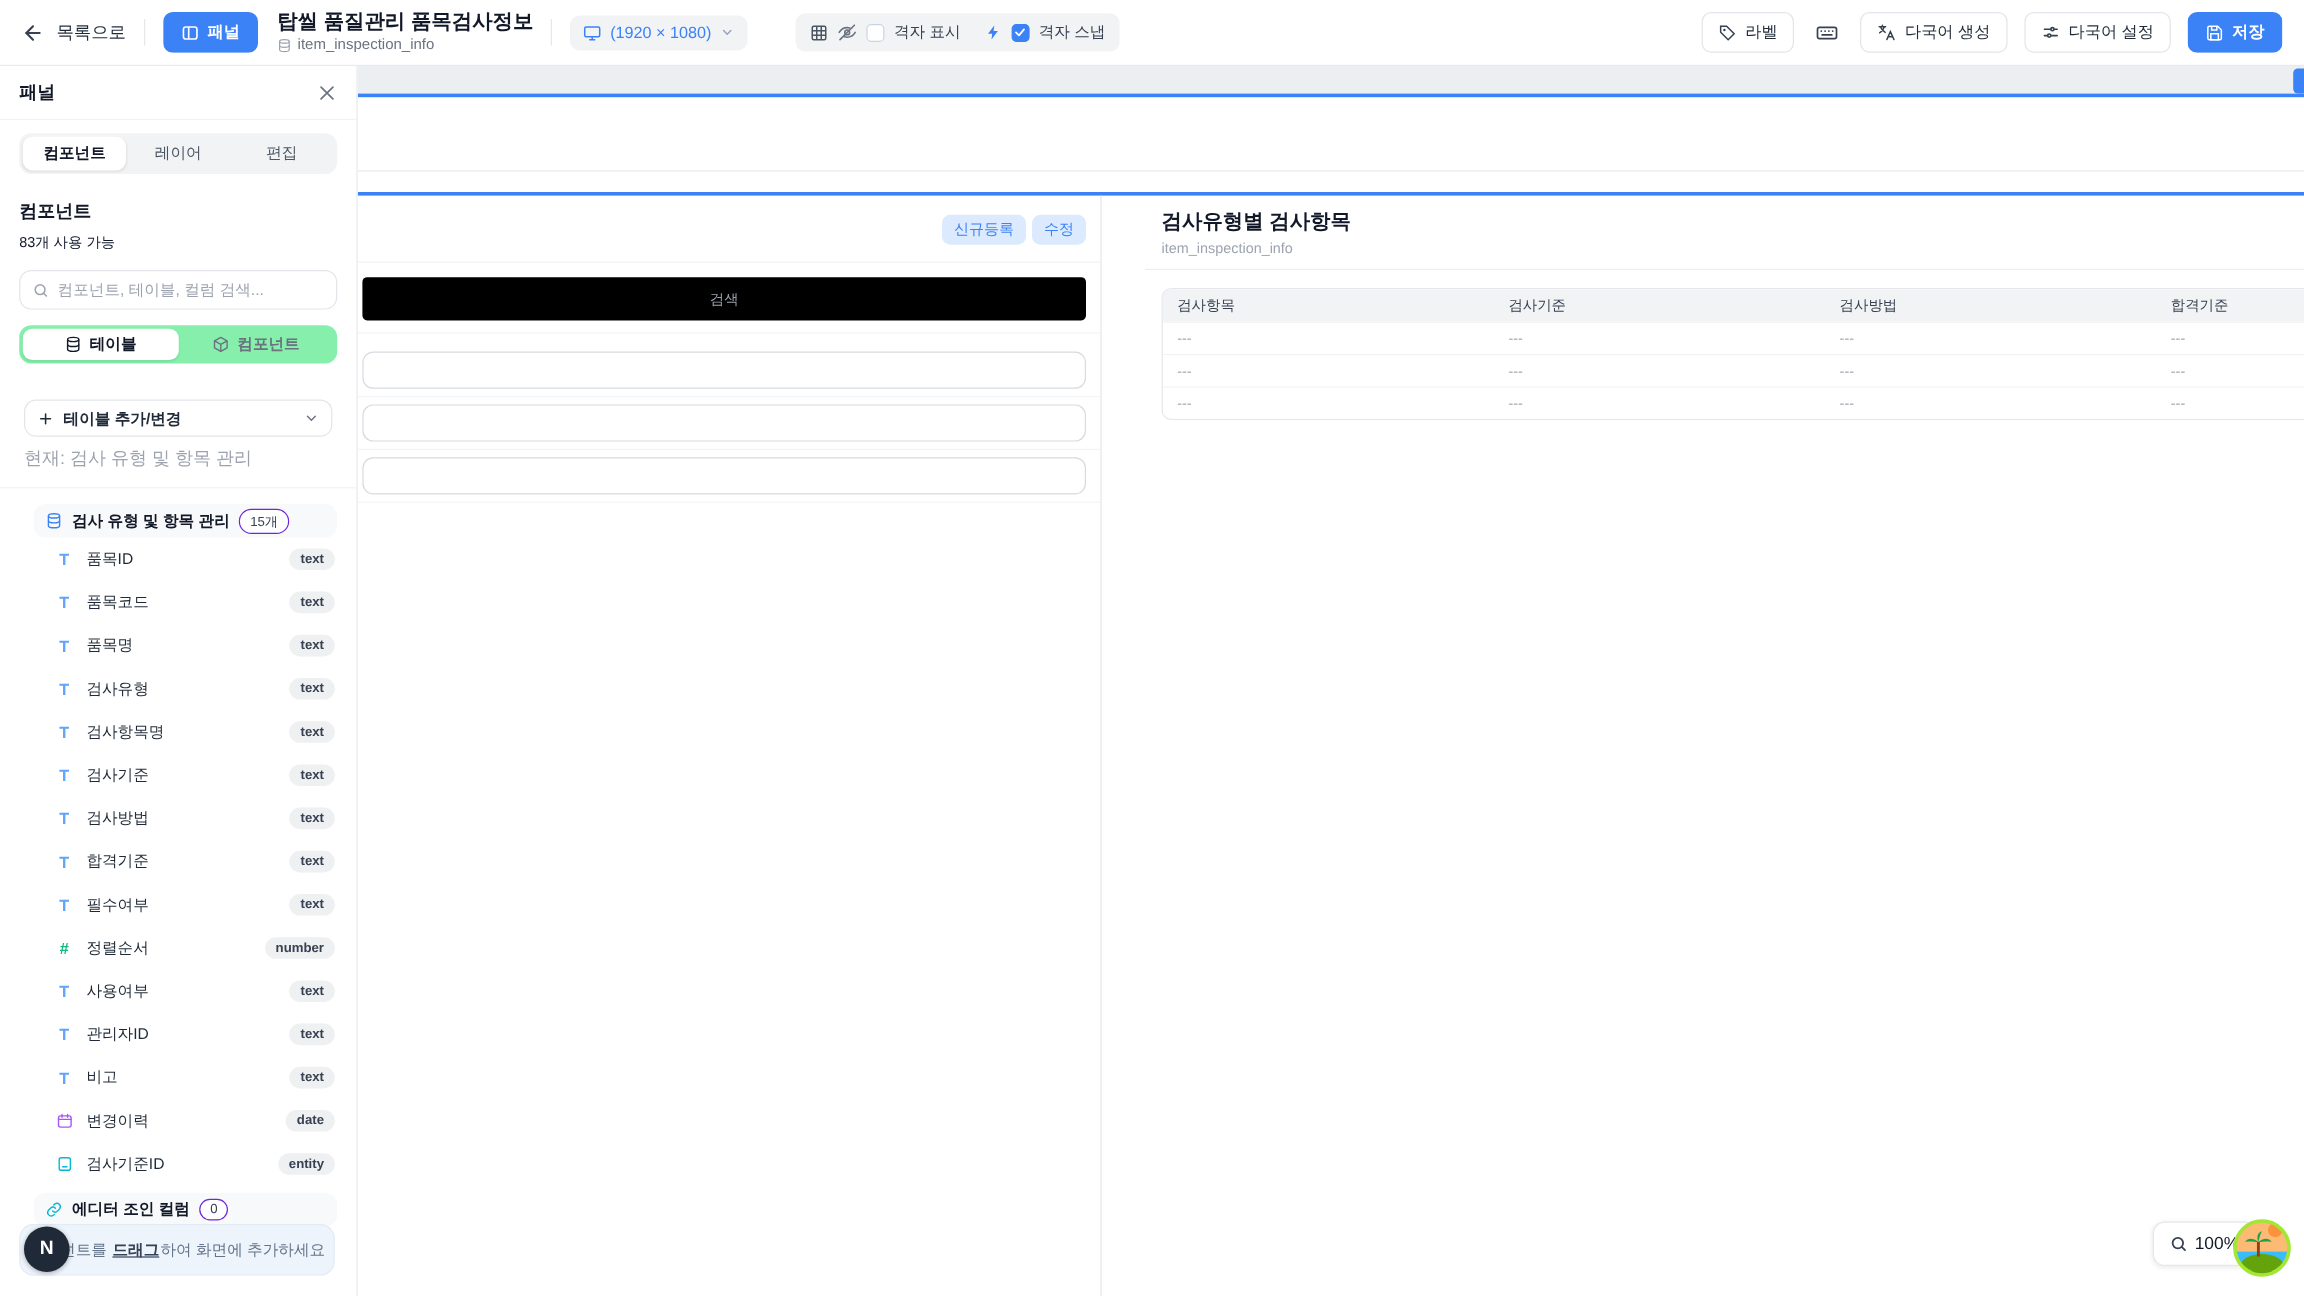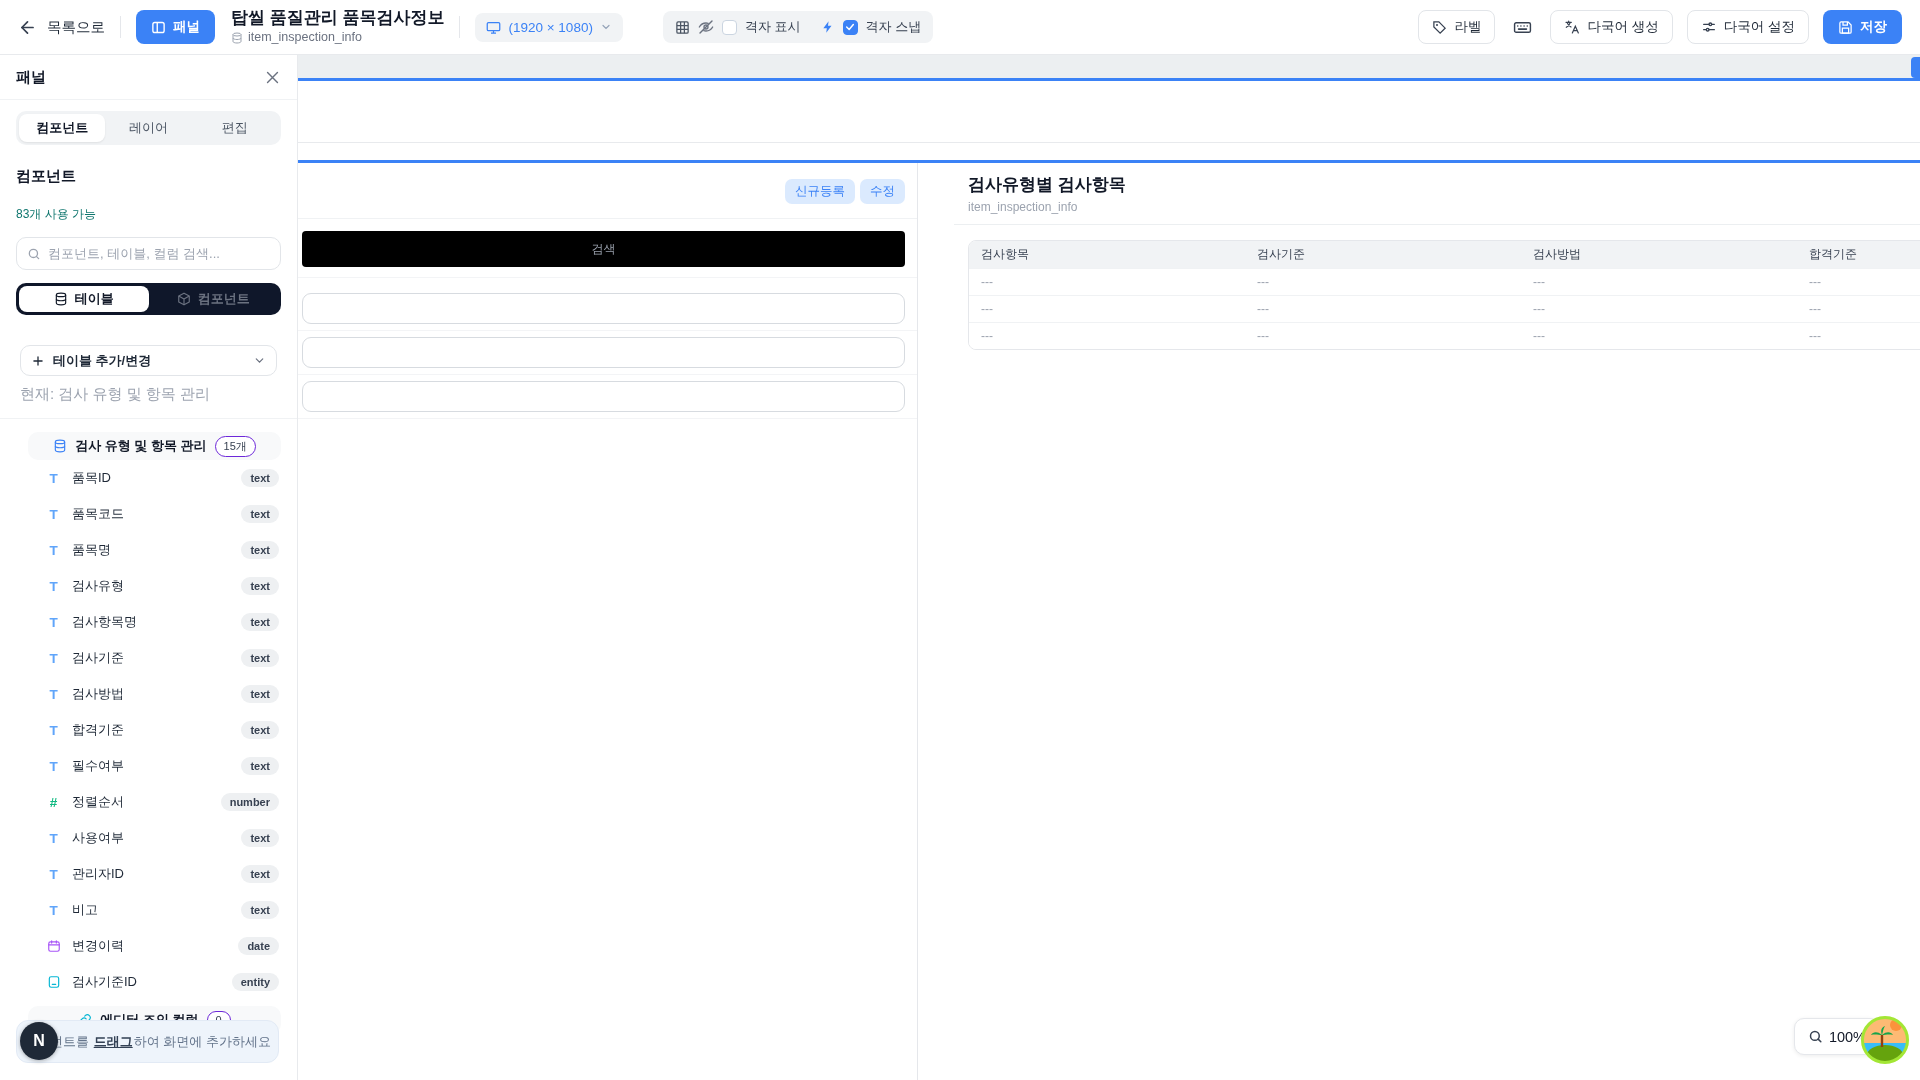--- a/index.html
+++ b/index.html
@@ -33,39 +33,39 @@
     border-right:1px solid #e8eaed; display:flex; flex-direction:column; z-index:40; }
   .panel-header { display:flex; align-items:center; justify-content:space-between;
     padding:13px 16px 12px; border-bottom:1px solid #f0f2f4; }
   .panel-title { font-size:15px; font-weight:700; color:#111827; }
   .tabs { margin:11px 16px 0; background:#f1f3f5; border-radius:10px; padding:3px; display:flex; height:34px; }
   .tab { flex:1; display:flex; align-items:center; justify-content:center; font-size:13px;
     color:#4b5563; border-radius:8px; cursor:pointer; }
   .tab.active { background:#fff; color:#111827; font-weight:600; box-shadow:0 1px 2px rgba(0,0,0,.08); }
   .comp-head { margin:22px 16px 0; }
   .comp-title { font-size:15px; font-weight:700; color:#111827; }
-  .comp-sub { font-size:12px; color:#0f766e; margin-top:20px; }
+  .comp-sub { font-size:12px; color:#0f172a; margin-top:8px; }
   .search { margin:14px 16px 0; height:33px; border:1px solid #e2e5e9; border-radius:10px;
     display:flex; align-items:center; padding:0 10px; gap:7px; }
   .search input { border:none; outline:none; flex:1; font-size:13px; color:#374151;
     font-family:inherit; background:transparent; }
   .search input::placeholder { color:#9ca3af; }
-  .seg { margin:13px 16px 0; background:#0f172a; border-radius:10px; padding:3px; display:flex; height:32px; }
+  .seg { margin:13px 16px 0; background:#86efac; border-radius:10px; padding:3px; display:flex; height:32px; }
   .seg-item { flex:1; display:flex; align-items:center; justify-content:center; gap:7px;
     font-size:13px; font-weight:600; color:#6b7280; border-radius:8px; cursor:pointer; }
   .seg-item.active { background:#fff; color:#111827; box-shadow:0 1px 2px rgba(0,0,0,.08); }
   .dropdown { margin:30px 20px 0; height:31px; border:1px solid #e2e5e9; border-radius:10px;
     display:flex; align-items:center; gap:8px; padding:0 10px; font-size:13px; font-weight:600;
     color:#1f2937; cursor:pointer; }
   .dropdown .grow { flex:1; }
   .current-line { margin:9px 20px 0; font-size:15px; color:#9ca3af; }
   .panel-div { border-top:1px solid #f0f2f4; margin-top:14px; }
   .field-list { flex:1; overflow:hidden; padding:13px 14px 0 16px; position:relative; }
   .tbl-section { margin:0 2px 0 12px; background:#f8f9fa; border-radius:10px; height:28px;
-    display:flex; align-items:center; gap:8px; padding:0 10px; cursor:pointer;justify-content:center; }
+    display:flex; align-items:center; gap:8px; padding:0 10px; cursor:pointer; }
   .tbl-section .nm { font-size:13px; font-weight:700; color:#111827; }
   .pill-count { background:#fff; border:1px solid #6d28d9; border-radius:999px; padding:2px 8px;
     font-size:11px; color:#374151; }
   .frow { height:36px; display:flex; align-items:center; padding-left:30px; padding-right:4px; cursor:grab; }
   .frow:first-of-type { margin-top:7px; }
   .ficon { width:15px; display:inline-flex; justify-content:center; margin-right:11px;
     font-weight:700; font-size:13.5px; }
   .ficon.t { color:#60a5fa; } .ficon.n { color:#10b981; }
   .fname { font-size:13px; color:#1f2937; }
   .fbadge { margin-left:auto; background:#eef0f2; border-radius:999px; padding:3px 9px;

